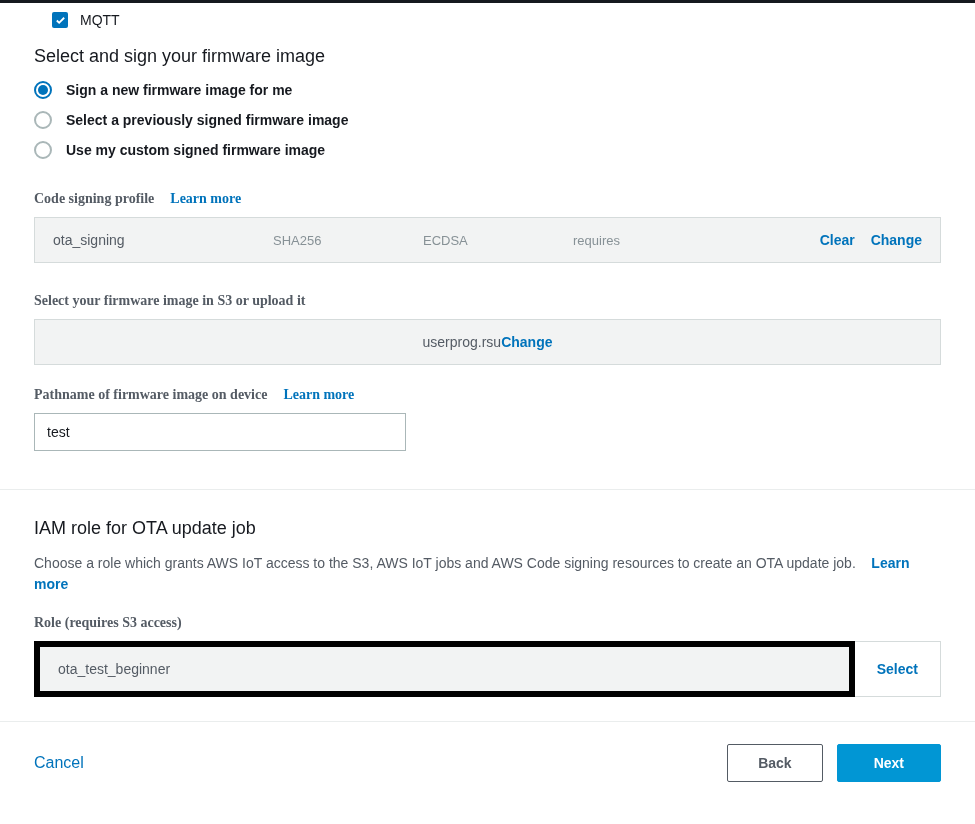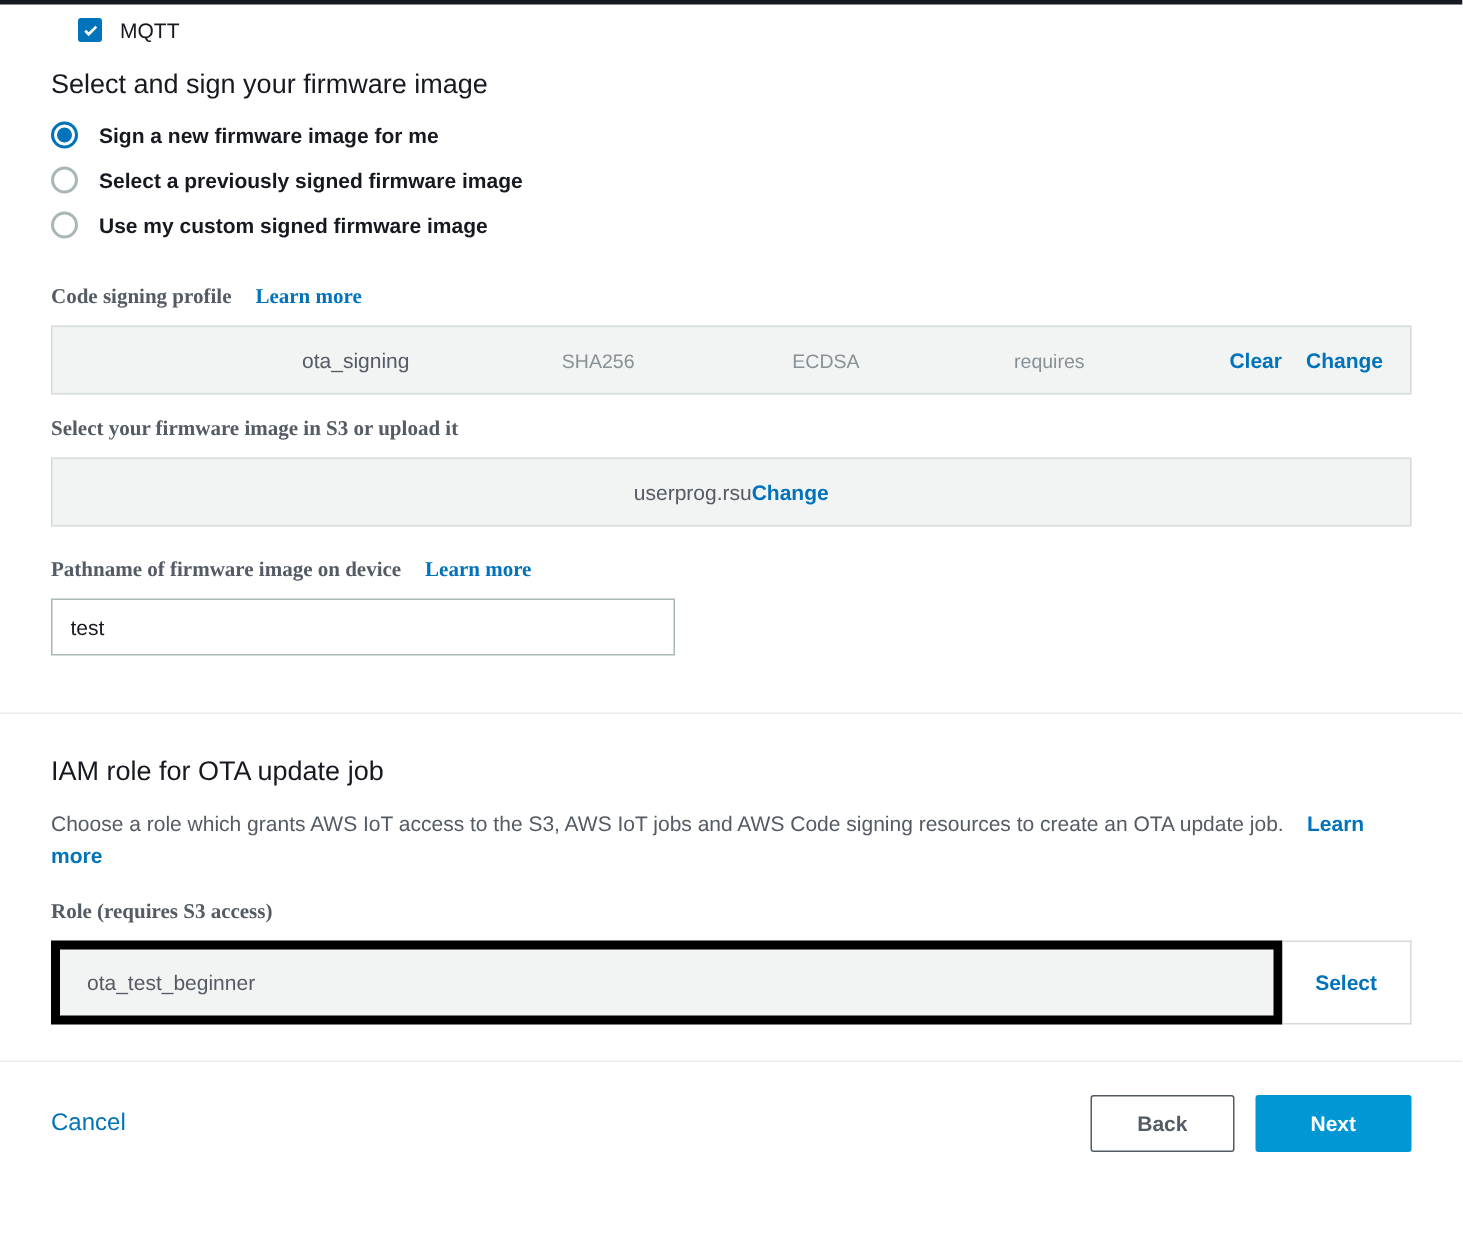--- a/index.html
+++ b/index.html
@@ -107,22 +107,21 @@
       align-items: center;
       gap: 16px;
       font-family: Liberation Serif, serif;
     }
     .field-box {
       border: 1px solid #d5dbdb;
       background: #f2f3f3;
       padding: 14px 18px;
       display: flex;
       align-items: center;
-      margin-bottom: 16px;
-      text-align: right;
+      margin-bottom: 30px;
     }
     .box-main {
       flex: 0 0 220px;
       color: #545b64;
     }
     .box-col {
       flex: 0 0 150px;
       color: #879196;
       font-size: 13px;
     }
@@ -149,21 +148,21 @@
       margin-bottom: 22px;
     }
     .s3-value {
       color: #545b64;
     }
     .text-input {
       border: 1px solid #aab7b8;
       padding: 10px 12px;
       font-size: 14px;
       color: #16191f;
-      width: 416px;
+      width: 372px;
       margin-bottom: 38px;
       font-family: inherit;
     }
     .divider {
       border: none;
       border-top: 1px solid #eaeded;
       margin: 0;
     }
     .role-section {
       padding: 28px 34px 24px 34px;

